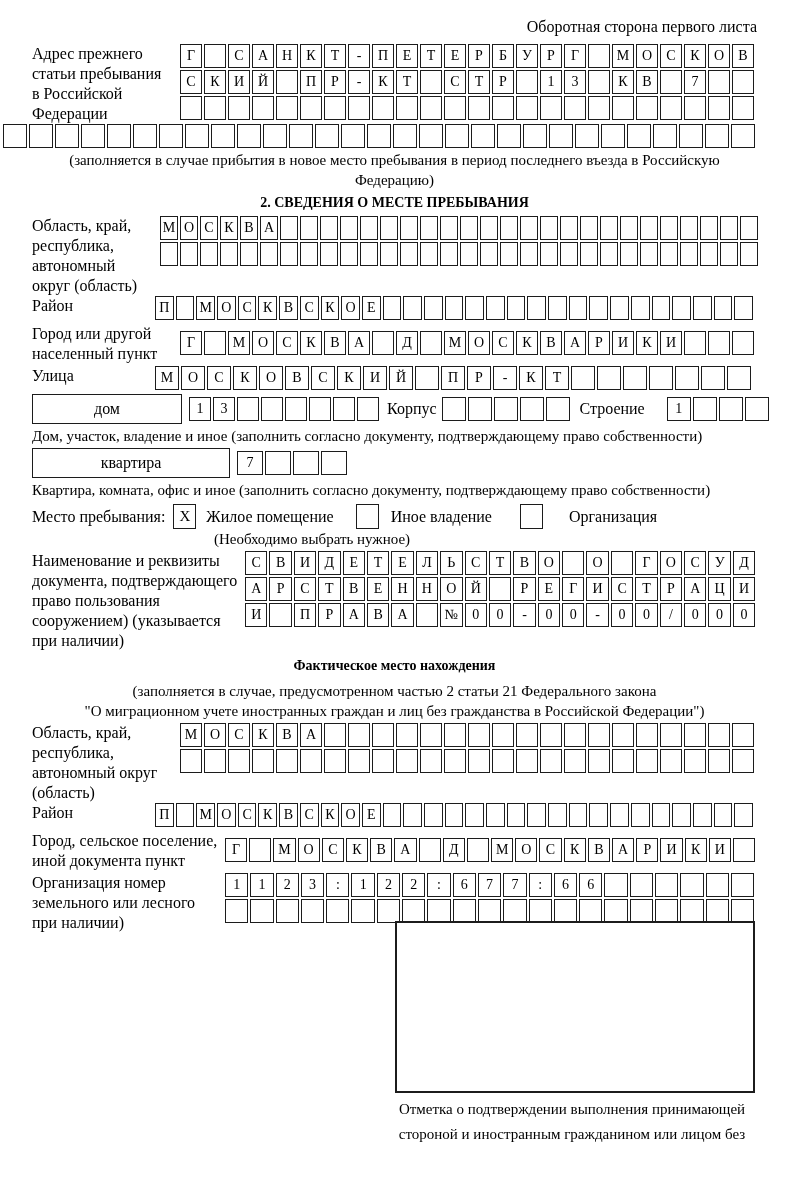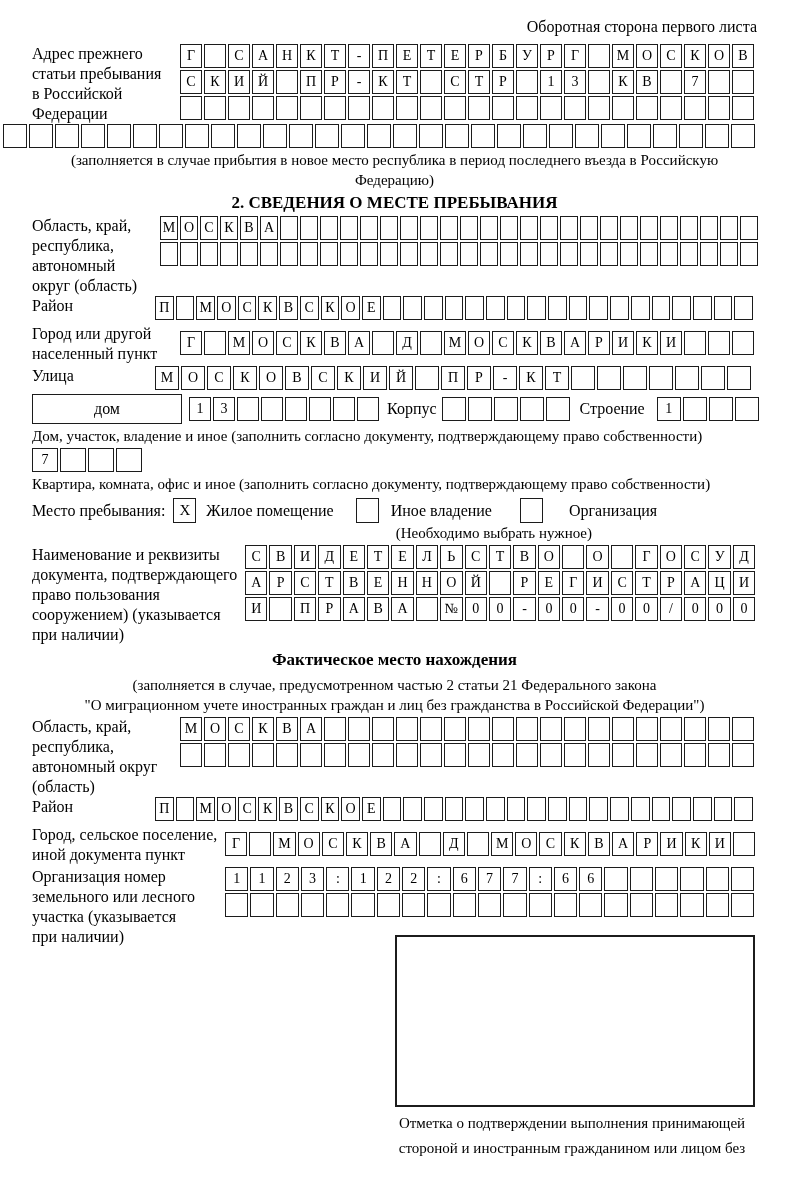--- a/index.html
+++ b/index.html
@@ -23,34 +23,34 @@
   .lbl-s3-district { width:123px; }
   .lbl-s3-city { width:193px; }
   .lbl-s3-cad { width:193px; }
   .grid-rows { display:flex; flex-direction:column; }
   .grid { display:flex; margin-bottom:2px; }
   .cell {
     height:24px; border:1.5px solid #1c1c1c; margin-right:2px; flex-shrink:0;
     font-size:14px; line-height:21px; text-align:center; overflow:hidden;
   }
   .caption { font-size:15px; line-height:20px; text-align:center; }
-  .sec-title { font-size:17px; font-weight:bold; text-align:center; line-height:22px; }
+  .sec-title { font-size:14px; font-weight:bold; text-align:center; line-height:22px; }
   .wide-box {
     border:1.5px solid #1c1c1c; height:30px; text-align:center;
     font-size:16px; line-height:27px; flex-shrink:0;
   }
   .house-box { width:150px; margin-right:7px; }
   .apt-box { width:198px; margin-right:7px; }
   .inline-lbl { font-size:16px; line-height:30px; white-space:nowrap; }
   .stay-line { display:flex; align-items:center; font-size:16px; margin-top:4px; }
   .chk {
     display:inline-block; width:23px; height:25px; border:1.5px solid #1c1c1c;
     text-align:center; font-size:15px; line-height:22px; flex-shrink:0;
   }
-  .hint { font-size:15px; line-height:20px; text-align:right; width:560px; }
+  .hint { font-size:15px; line-height:20px; text-align:center; width:560px; }
   .fact-caption { font-size:15px; line-height:20px; text-align:center; }
   .stamp-box {
     width:360px; height:172px; border:2px solid #1c1c1c;
     margin-left:363px; margin-top:-12px; background:#fff; position:relative;
   }
   .stamp-caption {
     width:400px; margin-left:340px; margin-top:4px;
     font-size:15px; line-height:25px; text-align:center;
   }
   .mt2{margin-top:2px;} .mt4{margin-top:4px;} .mt8{margin-top:8px;}
@@ -175,21 +175,21 @@
       <div class="cell" style="width: 24px;"></div>
       <div class="cell" style="width: 24px;"></div>
       <div class="cell" style="width: 24px;"></div>
       <div class="cell" style="width: 24px;"></div>
       <div class="cell" style="width: 24px;"></div>
       <div class="cell" style="width: 24px;"></div>
       <div class="cell" style="width: 24px;"></div>
       <div class="cell" style="width: 24px;"></div>
       <div class="cell" style="width: 24px;"></div>
     </div>
-  <div class="caption">(заполняется в случае прибытия в новое место республика в период последнего въезда в Российскую Федерацию)</div>
+  <div class="caption">(заполняется в случае прибытия в новое место пребывания в период последнего въезда в Российскую Федерацию)</div>
 
   <div class="sec-title mt2">2. СВЕДЕНИЯ О МЕСТЕ ПРЕБЫВАНИЯ</div>
 
   <div class="field mt2">
     <div class="lbl lbl-s2-region">
       <div>Область, край,</div>
       <div>республика,</div>
       <div>автономный</div>
       <div>округ (область)</div>
     </div>
@@ -371,31 +371,32 @@
         <div class="cell" style="width: 22px;"></div>
       </div>
     <div class="inline-lbl" style="margin:0 5px 0 6px">Корпус</div>
     <div class="grid" style="margin-bottom:0">
         <div class="cell" style="width: 24px;"></div>
         <div class="cell" style="width: 24px;"></div>
         <div class="cell" style="width: 24px;"></div>
         <div class="cell" style="width: 24px;"></div>
         <div class="cell" style="width: 24px;"></div>
       </div>
-    <div class="inline-lbl" style="margin:0 12px 0 8px">Строение</div>
+    <div class="inline-lbl" style="margin:0 22px 0 8px">Строение</div>
     <div class="grid" style="margin-bottom:0">
         <div class="cell" style="width: 24px;">1</div>
         <div class="cell" style="width: 24px;"></div>
         <div class="cell" style="width: 24px;"></div>
         <div class="cell" style="width: 24px;"></div>
       </div>
   </div>
   <div class="caption mt2" style="text-align:left">Дом, участок, владение и иное (заполнить согласно документу, подтверждающему право собственности)</div>
 
   <div class="field vcenter mt2">
+    <div class="wide-box apt-box">квартира</div>
     <div class="grid" style="margin-bottom:0">
         <div class="cell" style="width: 26px;">7</div>
         <div class="cell" style="width: 26px;"></div>
         <div class="cell" style="width: 26px;"></div>
         <div class="cell" style="width: 26px;"></div>
       </div>
   </div>
   <div class="caption mt2" style="text-align:left">Квартира, комната, офис и иное (заполнить согласно документу, подтверждающему право собственности)</div>
 
   <div class="stay-line">
@@ -620,21 +621,20 @@
         <div class="cell" style="width: 22.2px;">К</div>
         <div class="cell" style="width: 22.2px;">И</div>
         <div class="cell" style="width: 22.2px;"></div>
       </div>
   </div>
 
   <div class="field mt2">
     <div class="lbl lbl-s3-cad">
       <div>Организация номер</div>
       <div>земельного или лесного</div>
-      <div>участка (указывается</div>
       <div>при наличии)</div>
     </div>
     <div class="grid-rows">
       <div class="grid">
           <div class="cell" style="width: 23.3px;">1</div>
           <div class="cell" style="width: 23.3px;">1</div>
           <div class="cell" style="width: 23.3px;">2</div>
           <div class="cell" style="width: 23.3px;">3</div>
           <div class="cell" style="width: 23.3px;">:</div>
           <div class="cell" style="width: 23.3px;">1</div>

